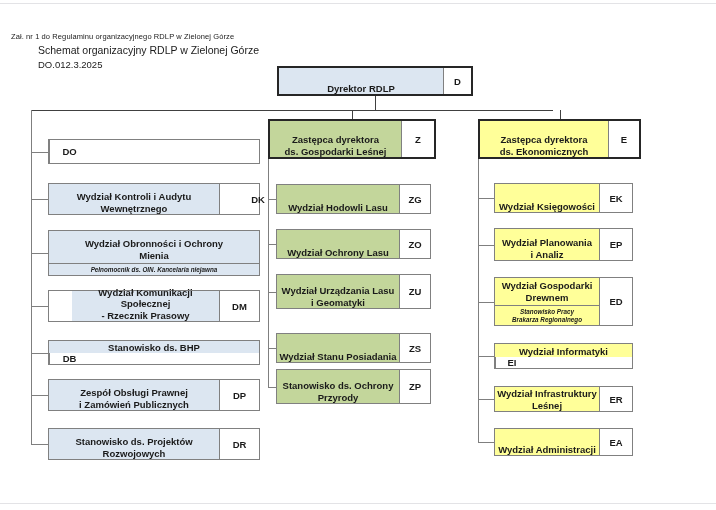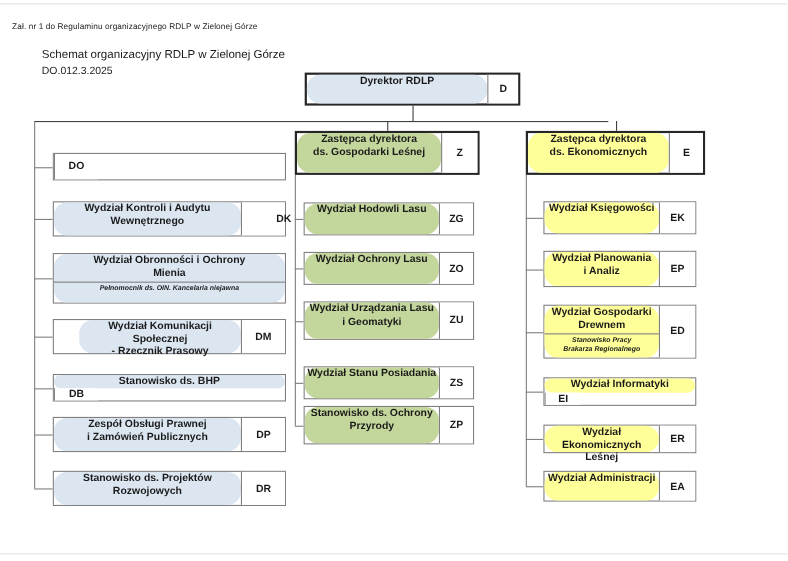--- a/index.html
+++ b/index.html
@@ -28,21 +28,21 @@
     height: 1px;
     background: #e3e3e6;
   }
   .hairline.top { top: 3px; }
   .hairline.bottom { top: 503px; }
 
   
   .hdr-note {
     position: absolute;
     left: 11px;
-    top: 19px;
+    top: 32px;
     font-size: 7.5px;
     letter-spacing: 0.1px;
     color: #1a1a1a;
     white-space: nowrap;
   }
   .hdr-title {
     position: absolute;
     left: 38px;
     top: 44px;
     font-size: 10.5px;
@@ -78,24 +78,23 @@
   .node.root {
     border: 2px solid #262626;
   }
   .node.lead {
     border: 2px solid #262626;
   }
   .node-body {
     flex: 1 1 auto;
     display: flex;
     flex-direction: column;
-    justify-content: flex-start;
+    justify-content: flex-end;
     box-sizing: border-box;
     min-width: 0;
-    border-radius: 12px;
   }
   .node-label {
     text-align: center;
     font-weight: bold;
     font-size: 9.5px;
     line-height: 11.5px;
     padding: 0 2px;
     white-space: pre-line;
   }
   .node-sub {
@@ -285,21 +284,21 @@
       <div class="ln h" style="left: 478px; top: 356px; width: 16px;"></div>
       <div class="node fill-yellow" style="left: 494px; top: 343px; width: 139px; height: 26px; flex-direction: column;">
         <div class="node-body">
           <div class="node-label">Wydział Informatyki</div>
         </div>
         <div class="node-code" style="width: 33px;">EI</div>
       </div>
       <div class="ln h" style="left: 478px; top: 399px; width: 16px;"></div>
       <div class="node fill-yellow" style="left: 494px; top: 386px; width: 139px; height: 26px;">
         <div class="node-body">
-          <div class="node-label">Wydział Ekonomicznych Leśnej</div>
+          <div class="node-label">Wydział Infrastruktury Leśnej</div>
         </div>
         <div class="node-code" style="width: 33px;">ER</div>
       </div>
       <div class="ln h" style="left: 478px; top: 442px; width: 16px;"></div>
       <div class="node fill-yellow" style="left: 494px; top: 428px; width: 139px; height: 28px;">
         <div class="node-body">
           <div class="node-label">Wydział Administracji</div>
         </div>
         <div class="node-code" style="width: 33px;">EA</div>
       </div>

